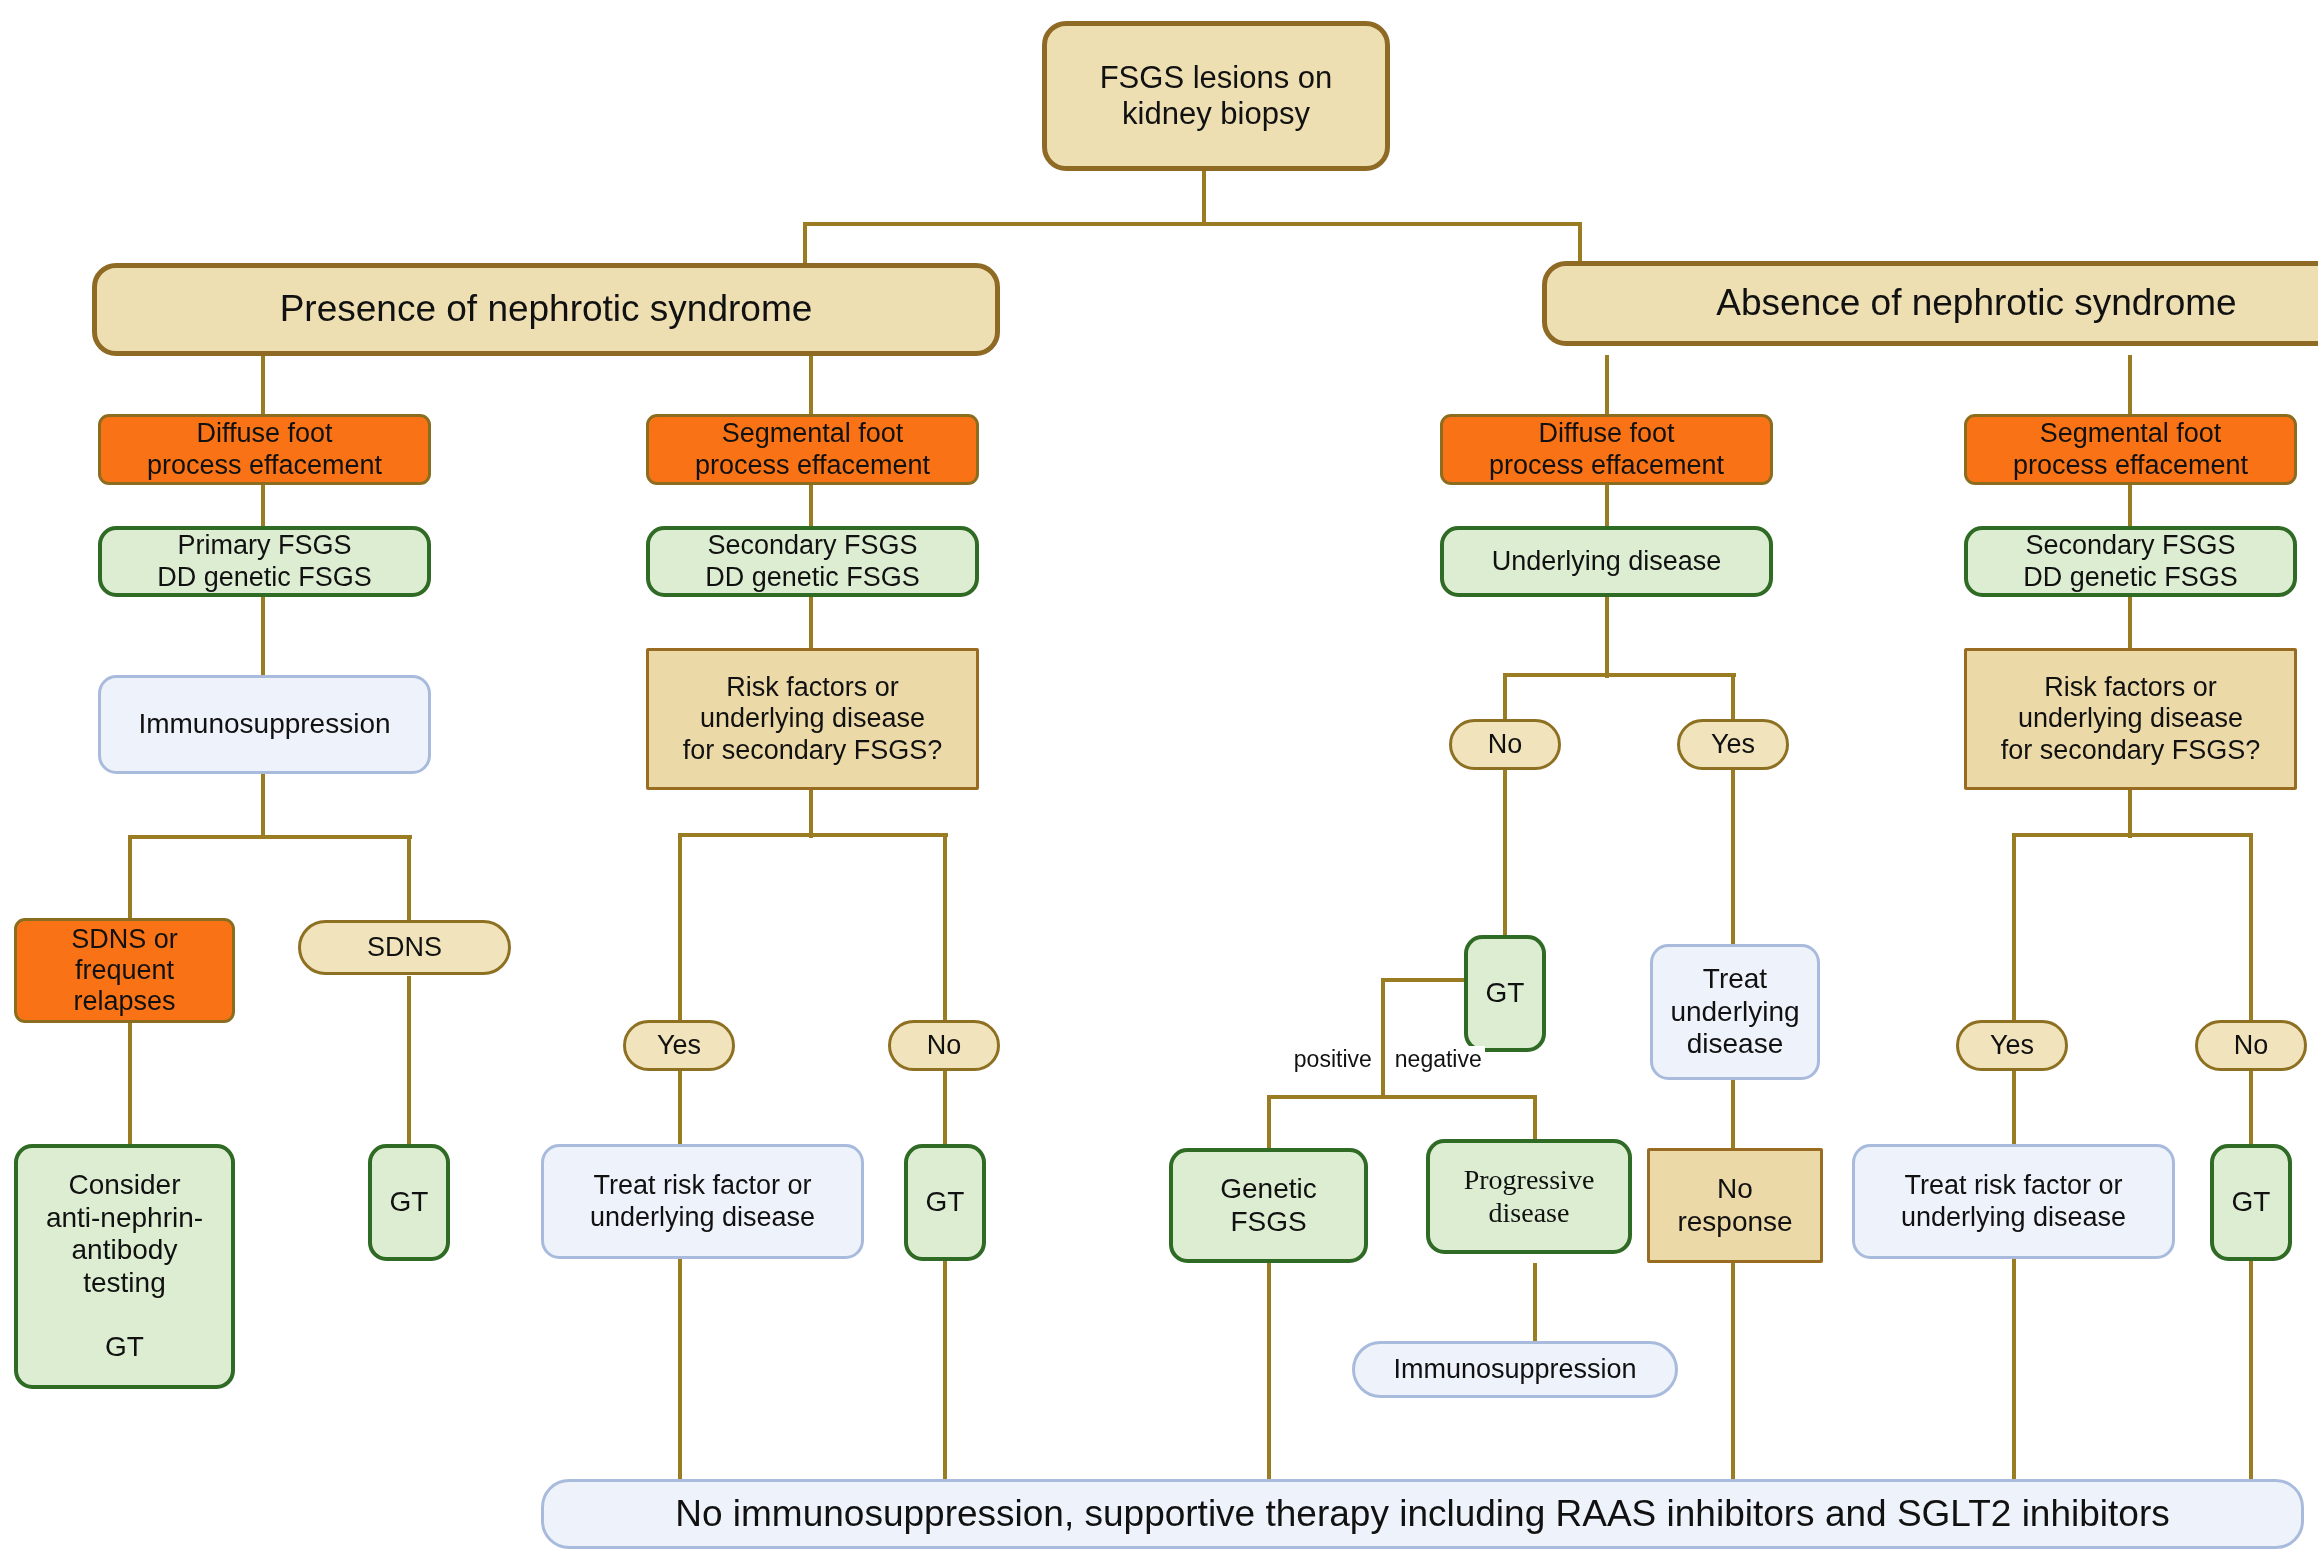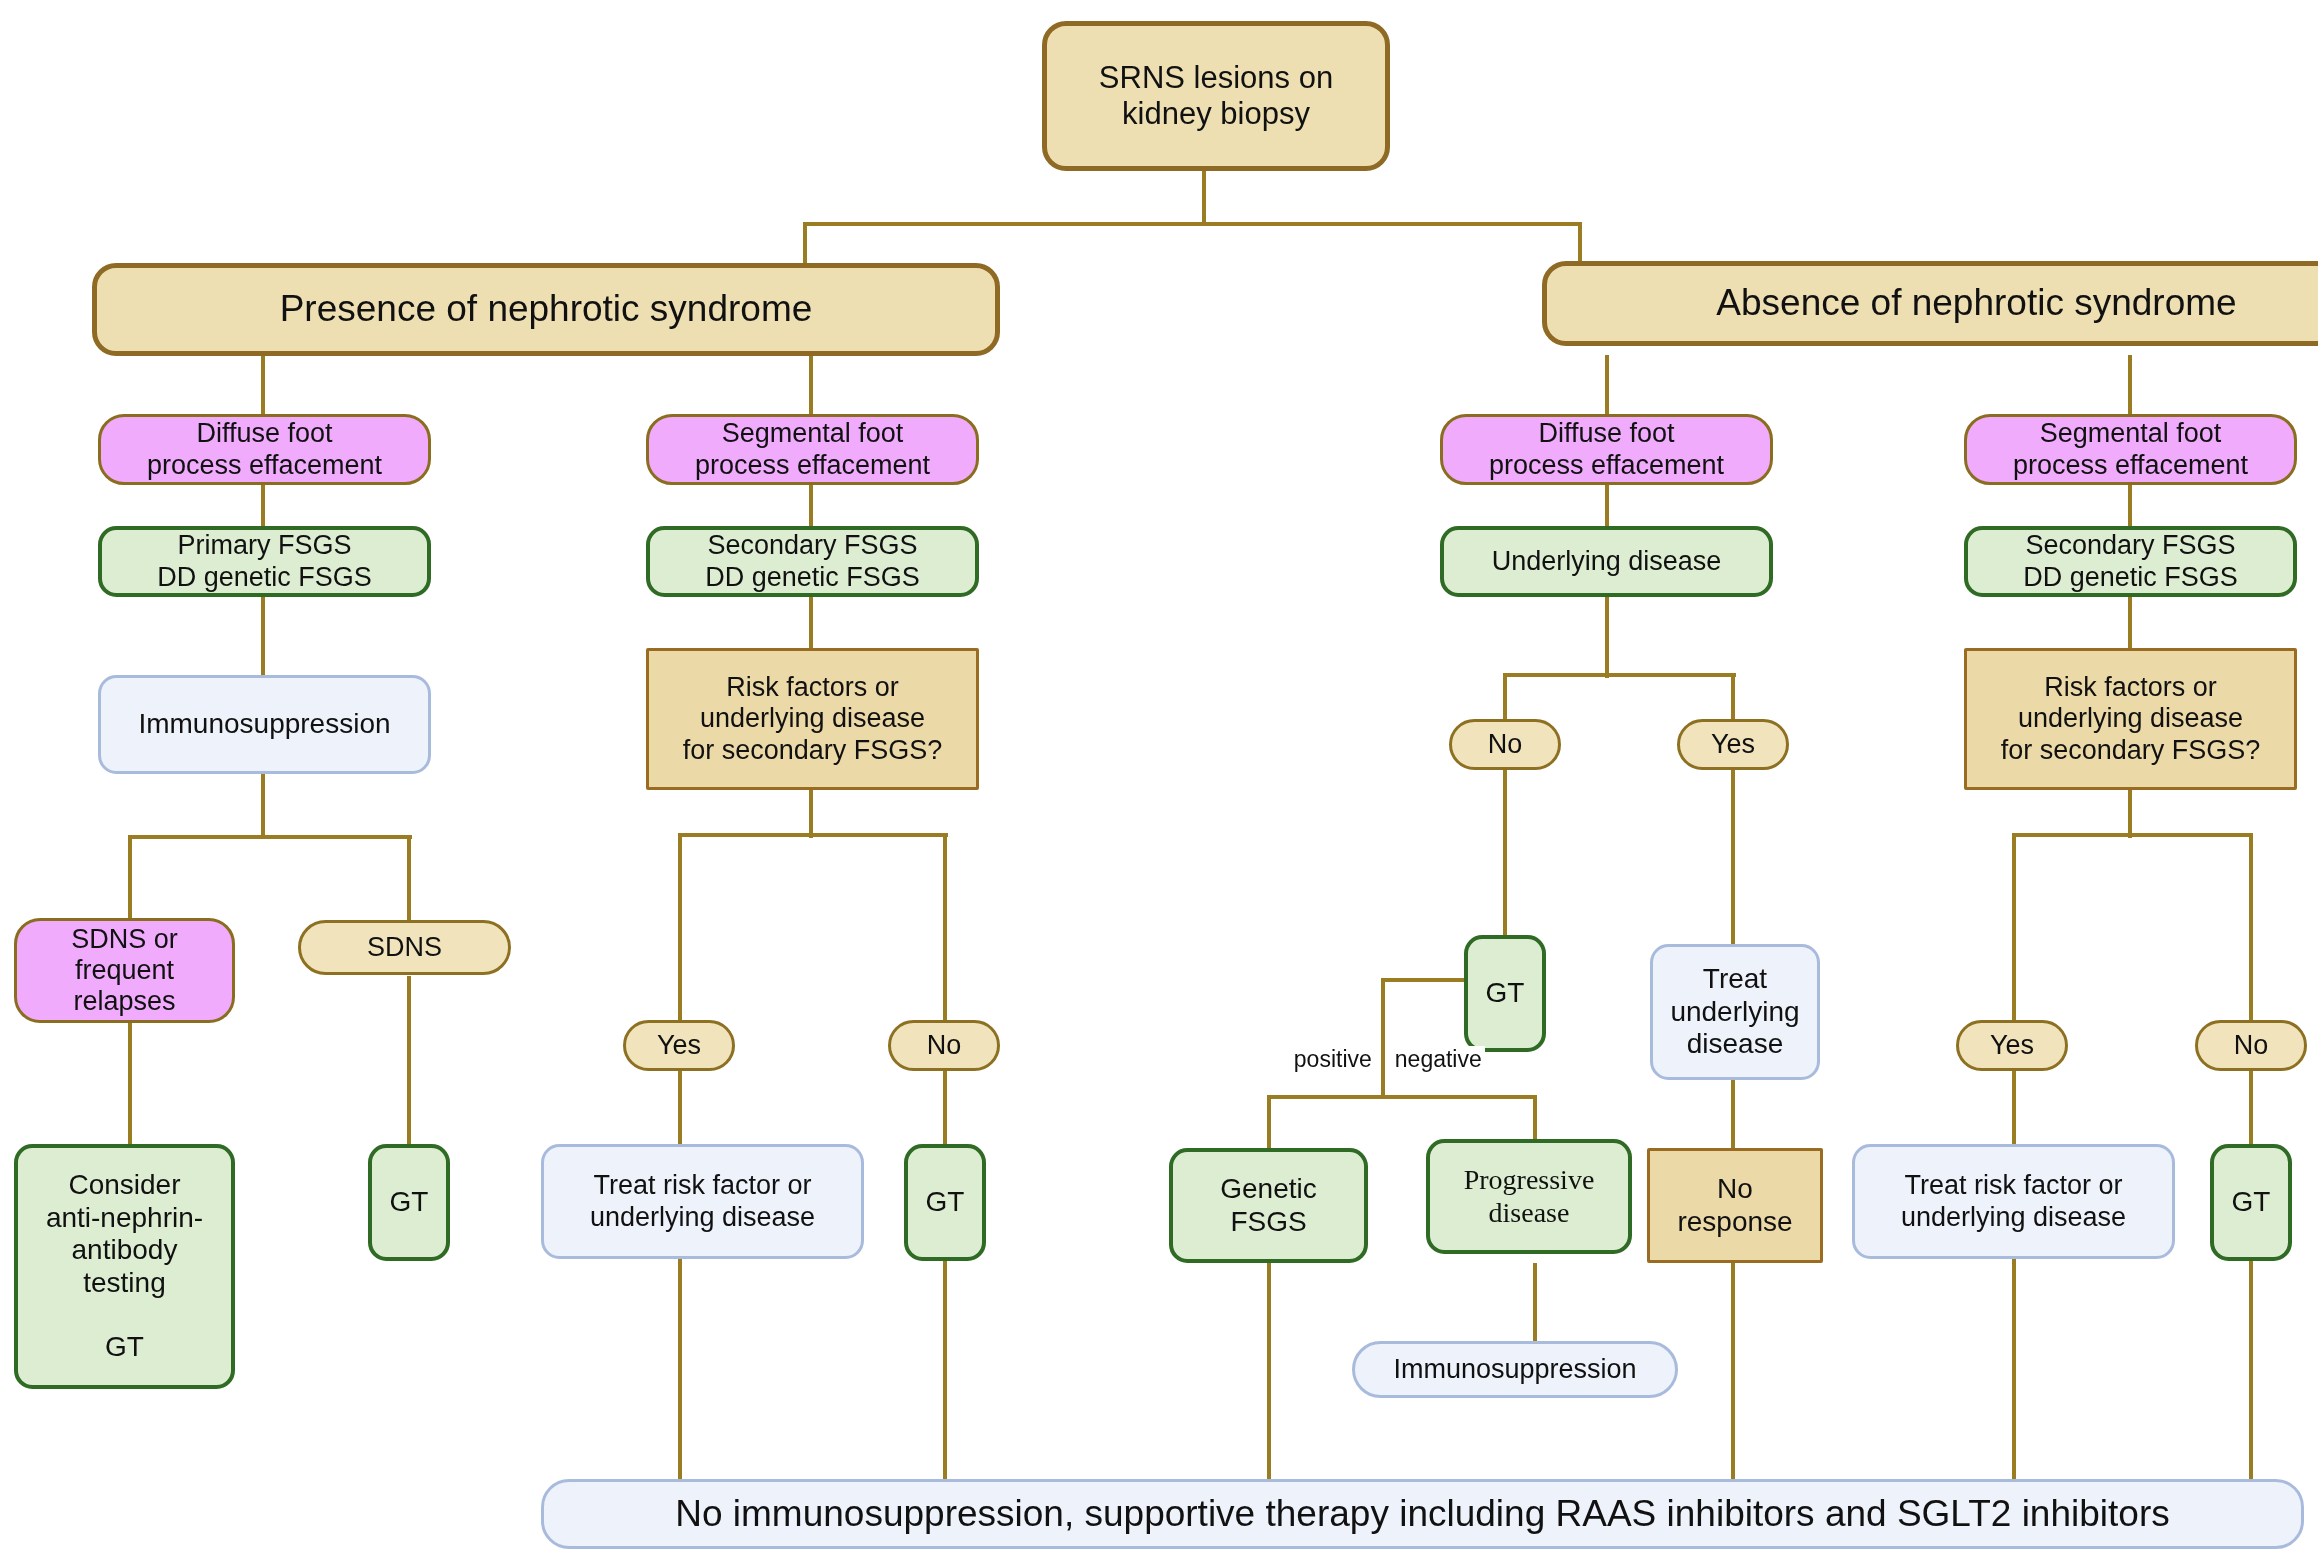--- a/index.html
+++ b/index.html
@@ -27,24 +27,24 @@
     z-index:3;
     color:#111111;
     line-height:1.16;
     padding:4.3px 7px;
     border-style:solid;
     white-space:pre-line;
   }
 
   
   .tan{
-    background:#f0abfc;
+    background:#f97316;
     border-color:#8a6d1f;
     border-width:3.5px;
-    border-radius:26px;
+    border-radius:11px;
   }
   .tan-big{
     background:#eedfb3;
     border-color:#8f6a25;
     border-width:5px;
     border-radius:24px;
   }
   .tan-deep{
     background:#ecd9a8;
     border-color:#9a6c22;
@@ -165,21 +165,21 @@
   <div class="ln lnv" style="left:2128px;top:596px;width:4.3px;height:53px;"></div>
   <div class="ln lnv" style="left:2128px;top:788px;width:4.3px;height:50px;"></div>
   <div class="ln lnh" style="left:2012px;top:833px;width:241px;height:4.3px;"></div>
   <div class="ln lnv" style="left:2012px;top:833px;width:4.3px;height:188px;"></div>
   <div class="ln lnv" style="left:2249px;top:833px;width:4.3px;height:188px;"></div>
   <div class="ln lnv" style="left:2012px;top:1043px;width:4.3px;height:103px;"></div>
   <div class="ln lnv" style="left:2249px;top:1043px;width:4.3px;height:103px;"></div>
   <div class="ln lnv" style="left:2012px;top:1259px;width:4.3px;height:223px;"></div>
   <div class="ln lnv" style="left:2249px;top:1259px;width:4.3px;height:223px;"></div>
 
-  <div class="node tan-big f44" style="left:1042px;top:21px;width:348px;height:150px;">SRNS lesions on
+  <div class="node tan-big f44" style="left:1042px;top:21px;width:348px;height:150px;">FSGS lesions on
 kidney biopsy</div>
 
   <div class="node tan-big f42" style="left:92px;top:263px;width:908px;height:93px;">Presence of nephrotic syndrome</div>
   <div class="node tan-big f42" style="left:1522px;top:261px;width:869px;height:85px;margin-left:20px;">Absence of nephrotic syndrome</div>
 
   <div class="node tan f38" style="left:98px;top:414px;width:333px;height:71px;">Diffuse foot
 process effacement</div>
   <div class="node green f38" style="left:98px;top:526px;width:333px;height:71px;">Primary FSGS
 DD genetic FSGS</div>
   <div class="node blue f40" style="left:98px;top:675px;width:333px;height:99px;">Immunosuppression</div>

